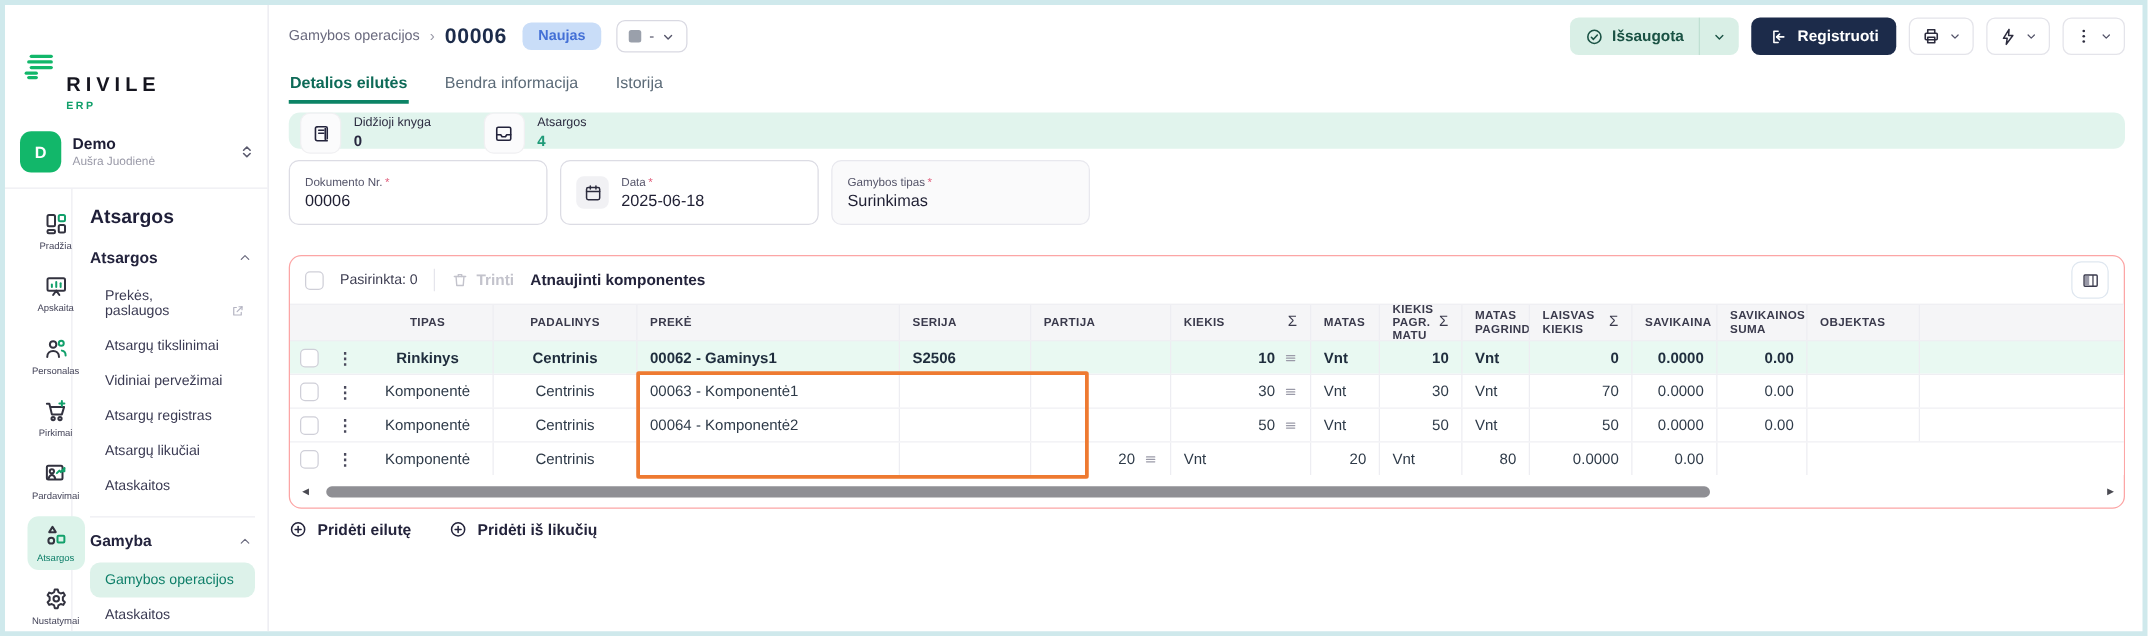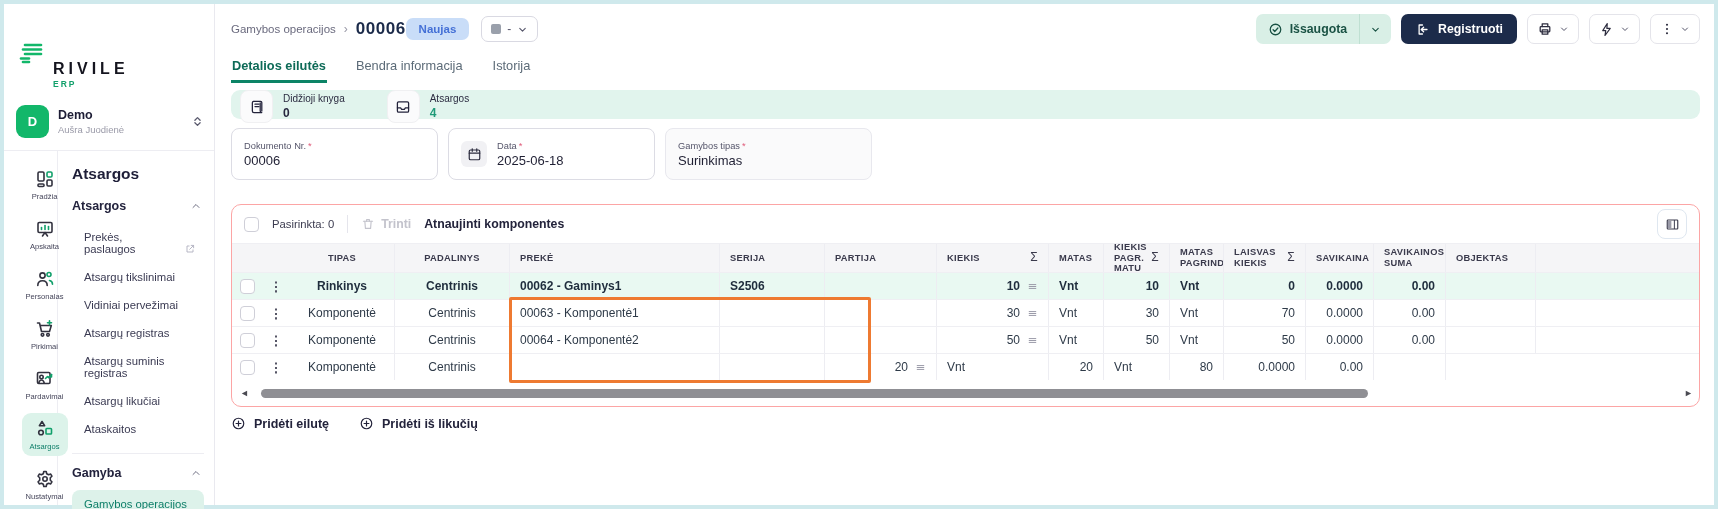--- a/index.html
+++ b/index.html
@@ -31,21 +31,21 @@
   .menu-item.active { background:#ddf2ea; color:#0d7e68; }
   .menu-item .ext { color:#b4b4c2; }
   .sec-divider { border-top:1px solid #ededf2; margin:10px 0 12px; }
 
   
   .main { flex:1; min-width:0; padding:8px 14px 0 16px; position:relative; }
   .topbar { display:flex; align-items:center; height:34px; }
   .crumb { font-size:11.5px; color:#6a6a7e; cursor:pointer; }
   .crumb-sep { margin:0 8px; color:#9a9aa8; font-size:12px; }
   .doc-no { font-size:17px; font-weight:bold; color:#1c2b4a; letter-spacing:0.5px; }
-  .badge { margin-left:0; background:#c9ddf8; color:#4470d6; font-size:11.5px; font-weight:bold; padding:5px 13px; border-radius:7px; }
+  .badge { margin-left:12px; background:#c9ddf8; color:#4470d6; font-size:11.5px; font-weight:bold; padding:5px 13px; border-radius:7px; }
   .status-dd { margin-left:12px; display:flex; align-items:center; gap:6px; border:1px solid #d9d9e2; background:#fff; border-radius:7px; padding:5px 9px; cursor:pointer; font-size:12px; color:#55556a; }
   .status-dd .sq { width:10px; height:10px; border-radius:2px; background:#9aa0ab; }
   .top-actions { margin-left:auto; display:flex; align-items:center; gap:10px; }
   .btn-saved-group { display:flex; height:30px; border-radius:7px; overflow:hidden; background:#d9efe6; }
   .btn-saved { display:flex; align-items:center; gap:7px; border:none; background:transparent; color:#1a5244; font-size:12.3px; font-weight:bold; padding:0 12px; cursor:pointer; font-family:inherit;justify-content:space-between; }
   .btn-saved-caret { border:none; background:transparent; border-left:1px solid #bfe0d2; color:#1a5244; padding:0 10px; cursor:pointer; display:flex; align-items:center; }
   .btn-register { display:flex; align-items:center; gap:8px; height:30px; border:none; border-radius:7px; background:#1c2b4a; color:#fff; font-size:12.3px; font-weight:bold; padding:0 14px; cursor:pointer; font-family:inherit; }
   .btn-icon { display:flex; align-items:center; gap:6px; height:30px; background:#fff; border:1px solid #e4e4ea; border-radius:7px; padding:0 9px; cursor:pointer; color:#2c2c3e; }
   .btn-icon .chev { color:#55556a; }
   .tabs { display:flex; gap:28px; margin:8px 0 0 0; }
@@ -234,23 +234,20 @@
             <div class="menu-item">
               <span>Atsargų tikslinimai</span>
             </div>
             <div class="menu-item">
               <span>Vidiniai pervežimai</span>
             </div>
             <div class="menu-item">
               <span>Atsargų registras</span>
             </div>
             <div class="menu-item">
-              <span>Atsargų suminis registras</span>
-            </div>
-            <div class="menu-item">
               <span>Atsargų likučiai</span>
             </div>
             <div class="menu-item">
               <span>Ataskaitos</span>
             </div>
             <div class="sec-divider"></div>
             <div class="sec-head">
               <span>Gamyba</span>
               <span class="chev">
                 <svg width="12" height="12" viewBox="0 0 20 20" fill="none" stroke="currentColor" stroke-width="1.6" stroke-linecap="round" stroke-linejoin="round">

